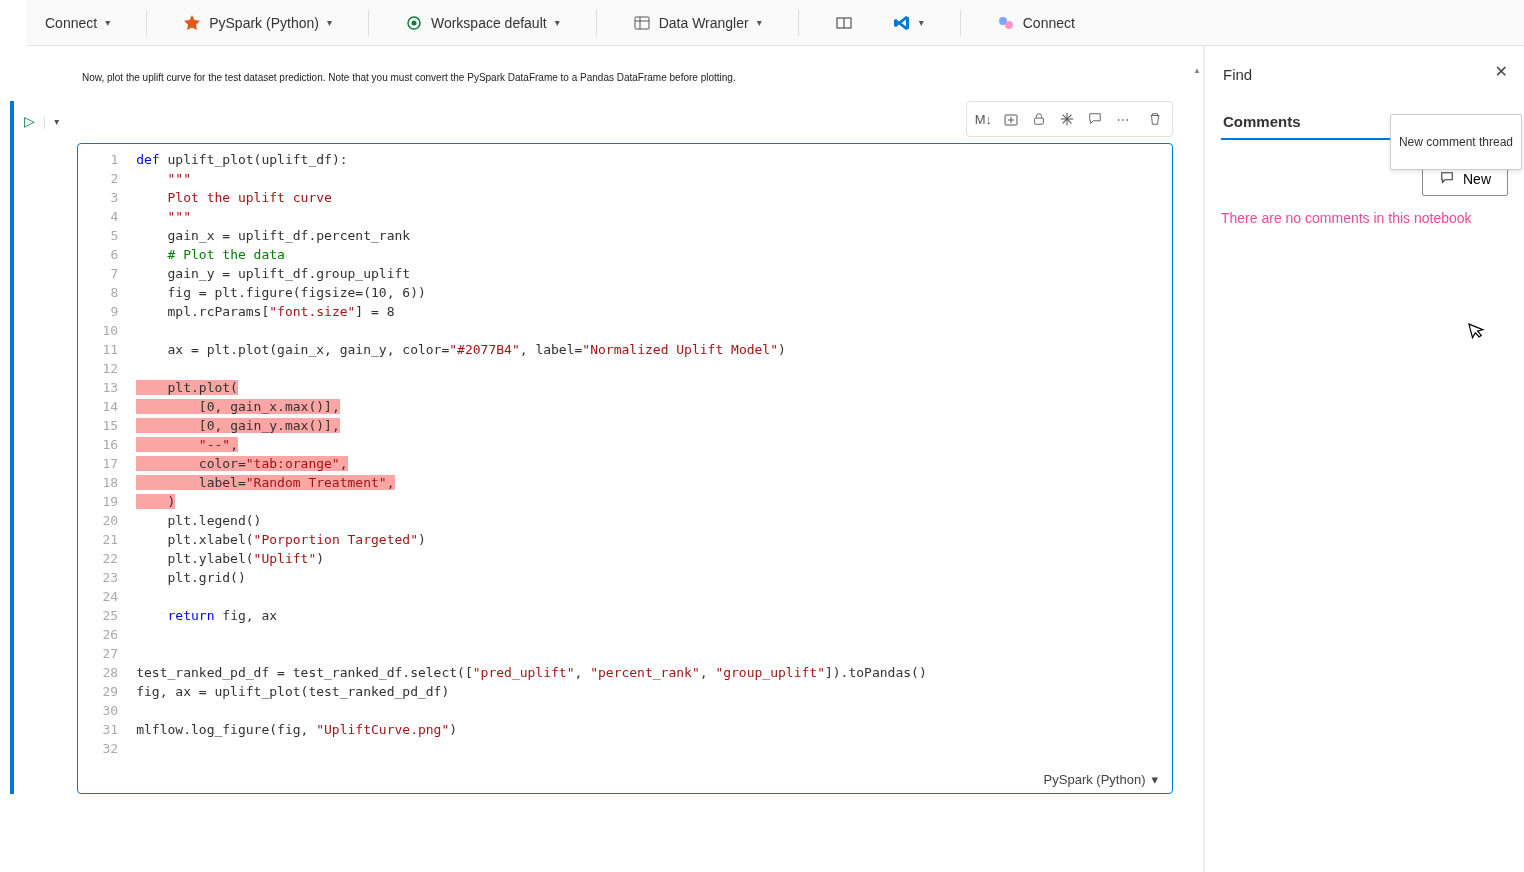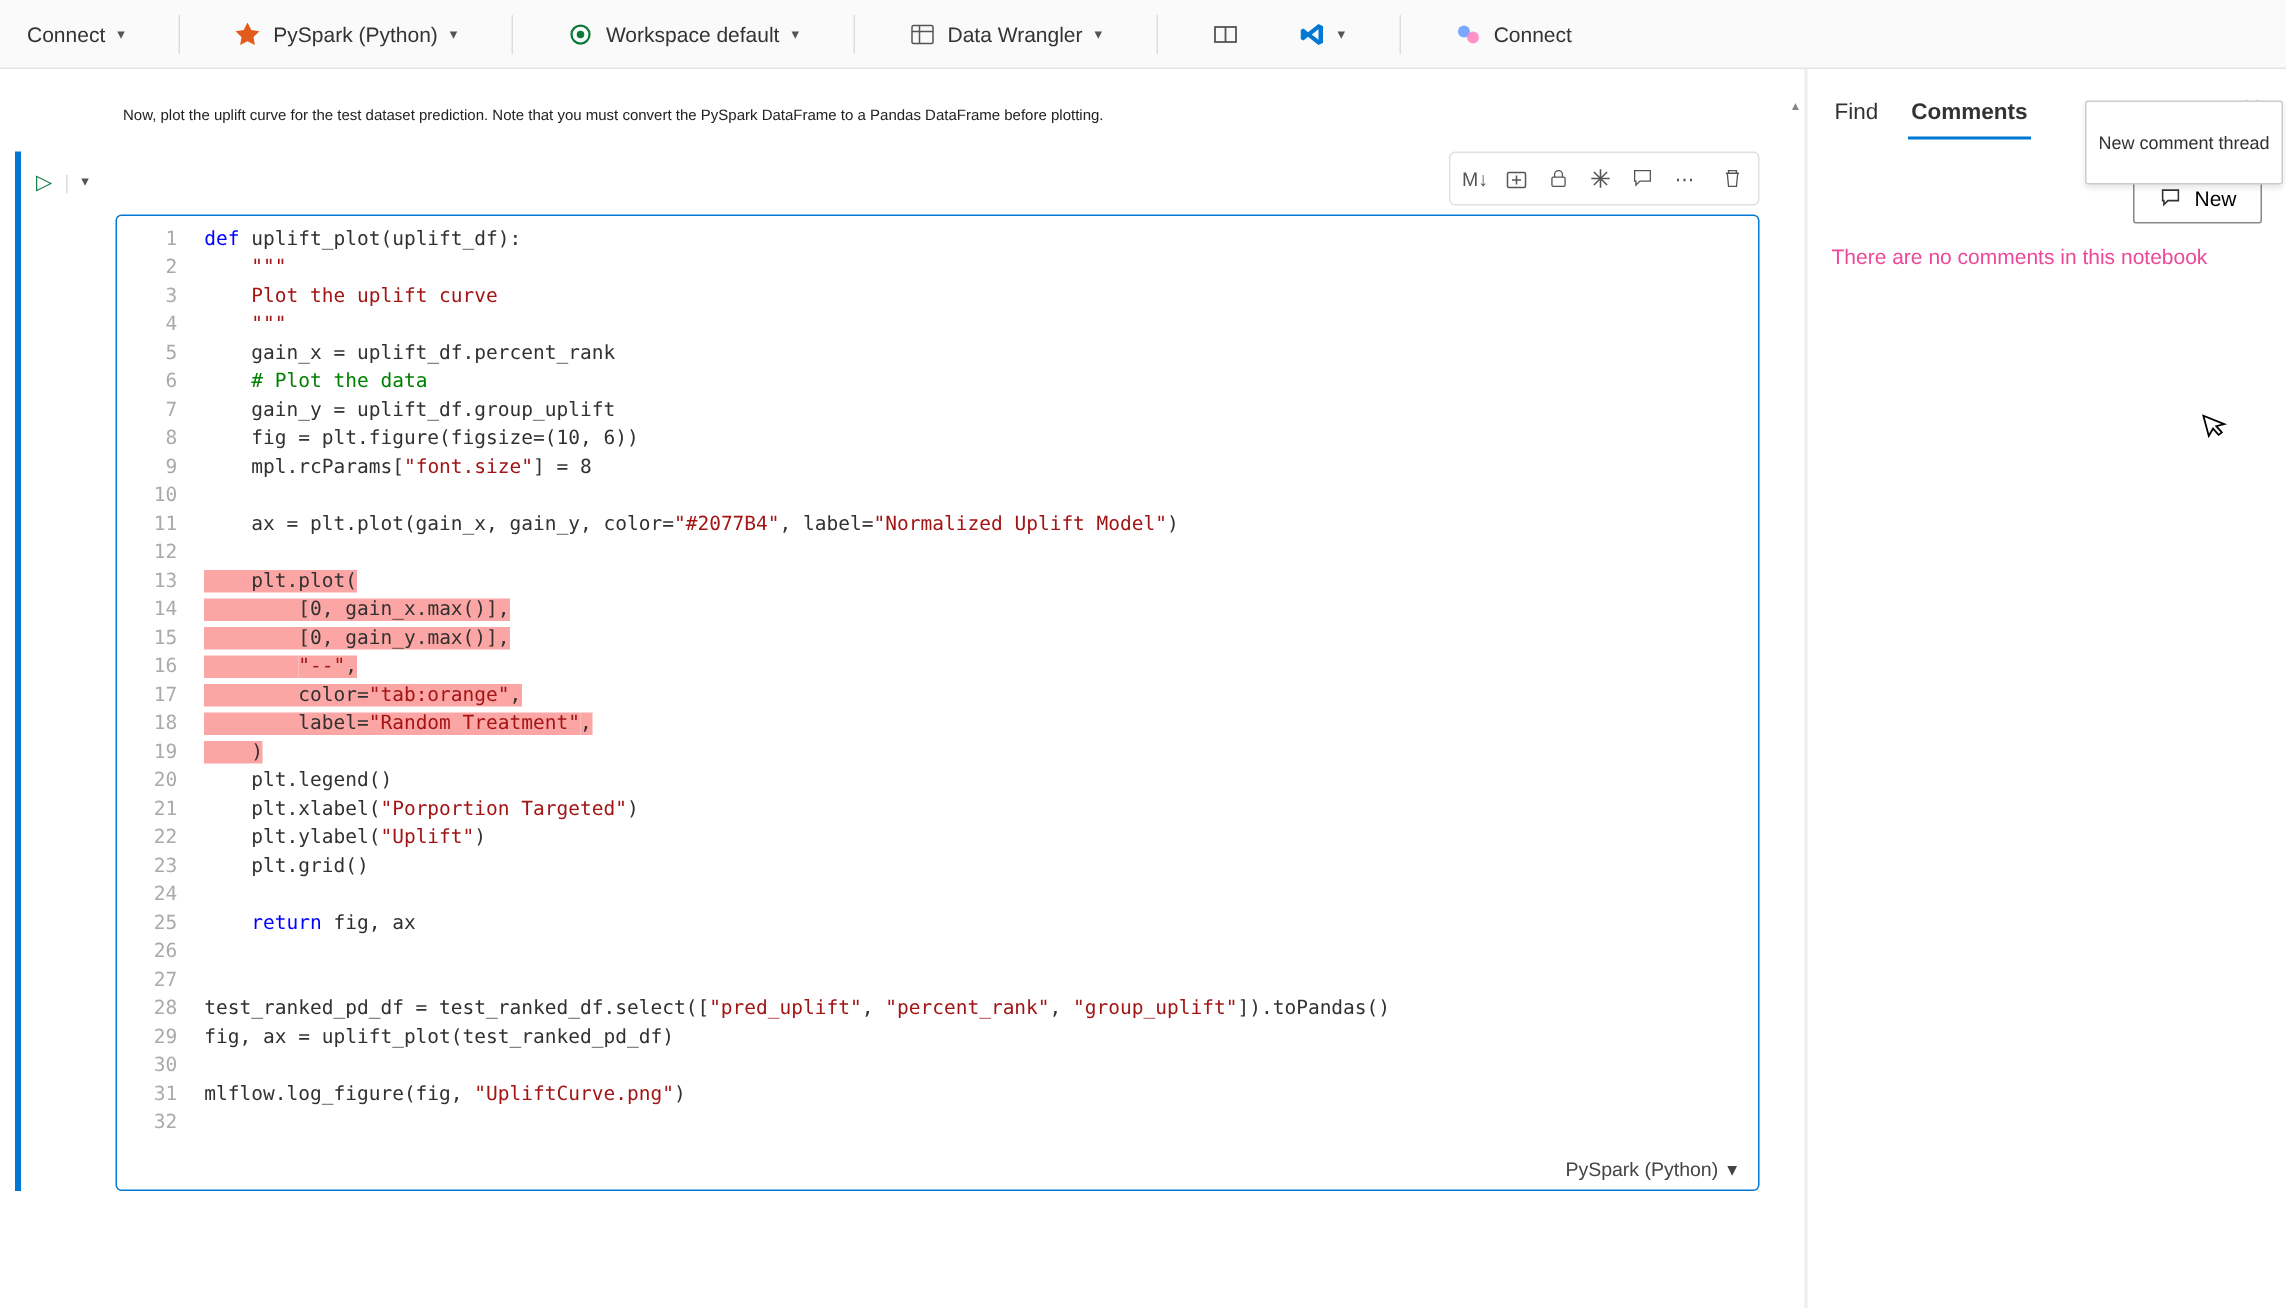--- a/index.html
+++ b/index.html
@@ -1,18 +1,18 @@
 <!DOCTYPE html>
 <html><head>
 <meta charset="utf-8">
 <style>
 * { margin: 0; padding: 0; box-sizing: border-box; }
 body { font-family: "Segoe UI", Tahoma, sans-serif; font-size: 13px; background: #fff; color: #323130; width: 1524px; height: 872px; overflow: hidden; position: relative; }
 
-.toolbar { height: 46px; border-bottom: 1px solid #e5e5e5; display: flex; align-items: center; padding: 0 8px; gap: 20px; background: #fafafa; }
+.toolbar { height: 46px; border-bottom: 1px solid #e5e5e5; display: flex; align-items: center; padding: 0 8px; gap: 20px; background: #fafafa; margin-left: 27px; }
 .tb-item { display: flex; align-items: center; gap: 8px; padding: 6px 10px; font-size: 14px; color: #333; cursor: pointer; }
 .tb-sep { width: 1px; height: 26px; background: #ddd; margin: 0 6px; }
 .tb-chevron { font-size: 10px; color: #555; }
 .tb-icon { width: 18px; height: 18px; display: inline-flex; align-items: center; justify-content: center; }
 
 .main-area { display: flex; height: calc(100% - 46px); }
 .content { flex: 1; overflow: auto; padding: 18px 30px 0 10px; position: relative; border-right: 1px solid #eee; }
 .scroll-stub { position: absolute; right: 2px; top: 20px; font-size: 8px; color: #888; }
 
 .intro-text { font-size: 10px; color: #222; padding: 8px 0 18px 72px; }
@@ -38,26 +38,26 @@
 .hl-sel { background: #fca5a5; }
 .kw { color: #0000ff; }
 .str { color: #a31515; }
 .cm { color: #008000; }
 .num { }
 
 .lang-indicator { display: flex; justify-content: flex-end; padding: 8px 14px 6px; color: #444; font-size: 13px; gap: 6px; }
 
 .side-panel { width: 320px; padding: 16px 16px 0 16px; position: relative; border-left: 1px solid #eee; }
 .close-x { position: absolute; top: 12px; right: 12px; font-size: 16px; color: #444; cursor: pointer; padding: 4px; }
-.tabs { display: flex; gap: 18px; margin-bottom: 22px; }
+.tabs { display: flex; gap: 18px; margin-bottom: 22px; flex-direction: column; }
 .tab { font-size: 15px; color: #333; padding: 4px 2px 8px 2px; cursor: pointer; }
 .tab.active { font-weight: 600; border-bottom: 2px solid #0078d4; }
 .new-wrap { position: relative ; display: flex; justify-content: flex-end; margin-bottom: 14px; }
 .tooltip { position: absolute; top: -48px; right: -14px; background: #fff; border: 1px solid #ccc; padding: 20px 8px; font-size: 12px; box-shadow: 0 2px 4px rgba(0,0,0,0.1); border-radius: 2px; white-space: nowrap; }
-.btn-new { border: 1px solid #888; background: #fff; padding: 8px 16px; font-size: 14px; display: flex; align-items: center; gap: 8px; cursor: pointer; border-radius: 2px; }
+.btn-new { border: 1px solid #888; background: #fff; padding: 8px 16px; font-size: 14px; display: flex; align-items: flex-start; gap: 8px; cursor: pointer; border-radius: 2px; }
 .no-comments { font-size: 14px; color: #ec4899; }
 .cursor-icon { position: absolute; left: 248px; top: 158px; font-size: 16px; transform: rotate(-15deg); }
 
 svg { display: block; }
 </style>
 </head>
 <body>
 
 <div class="toolbar">
   <div class="tb-item">

